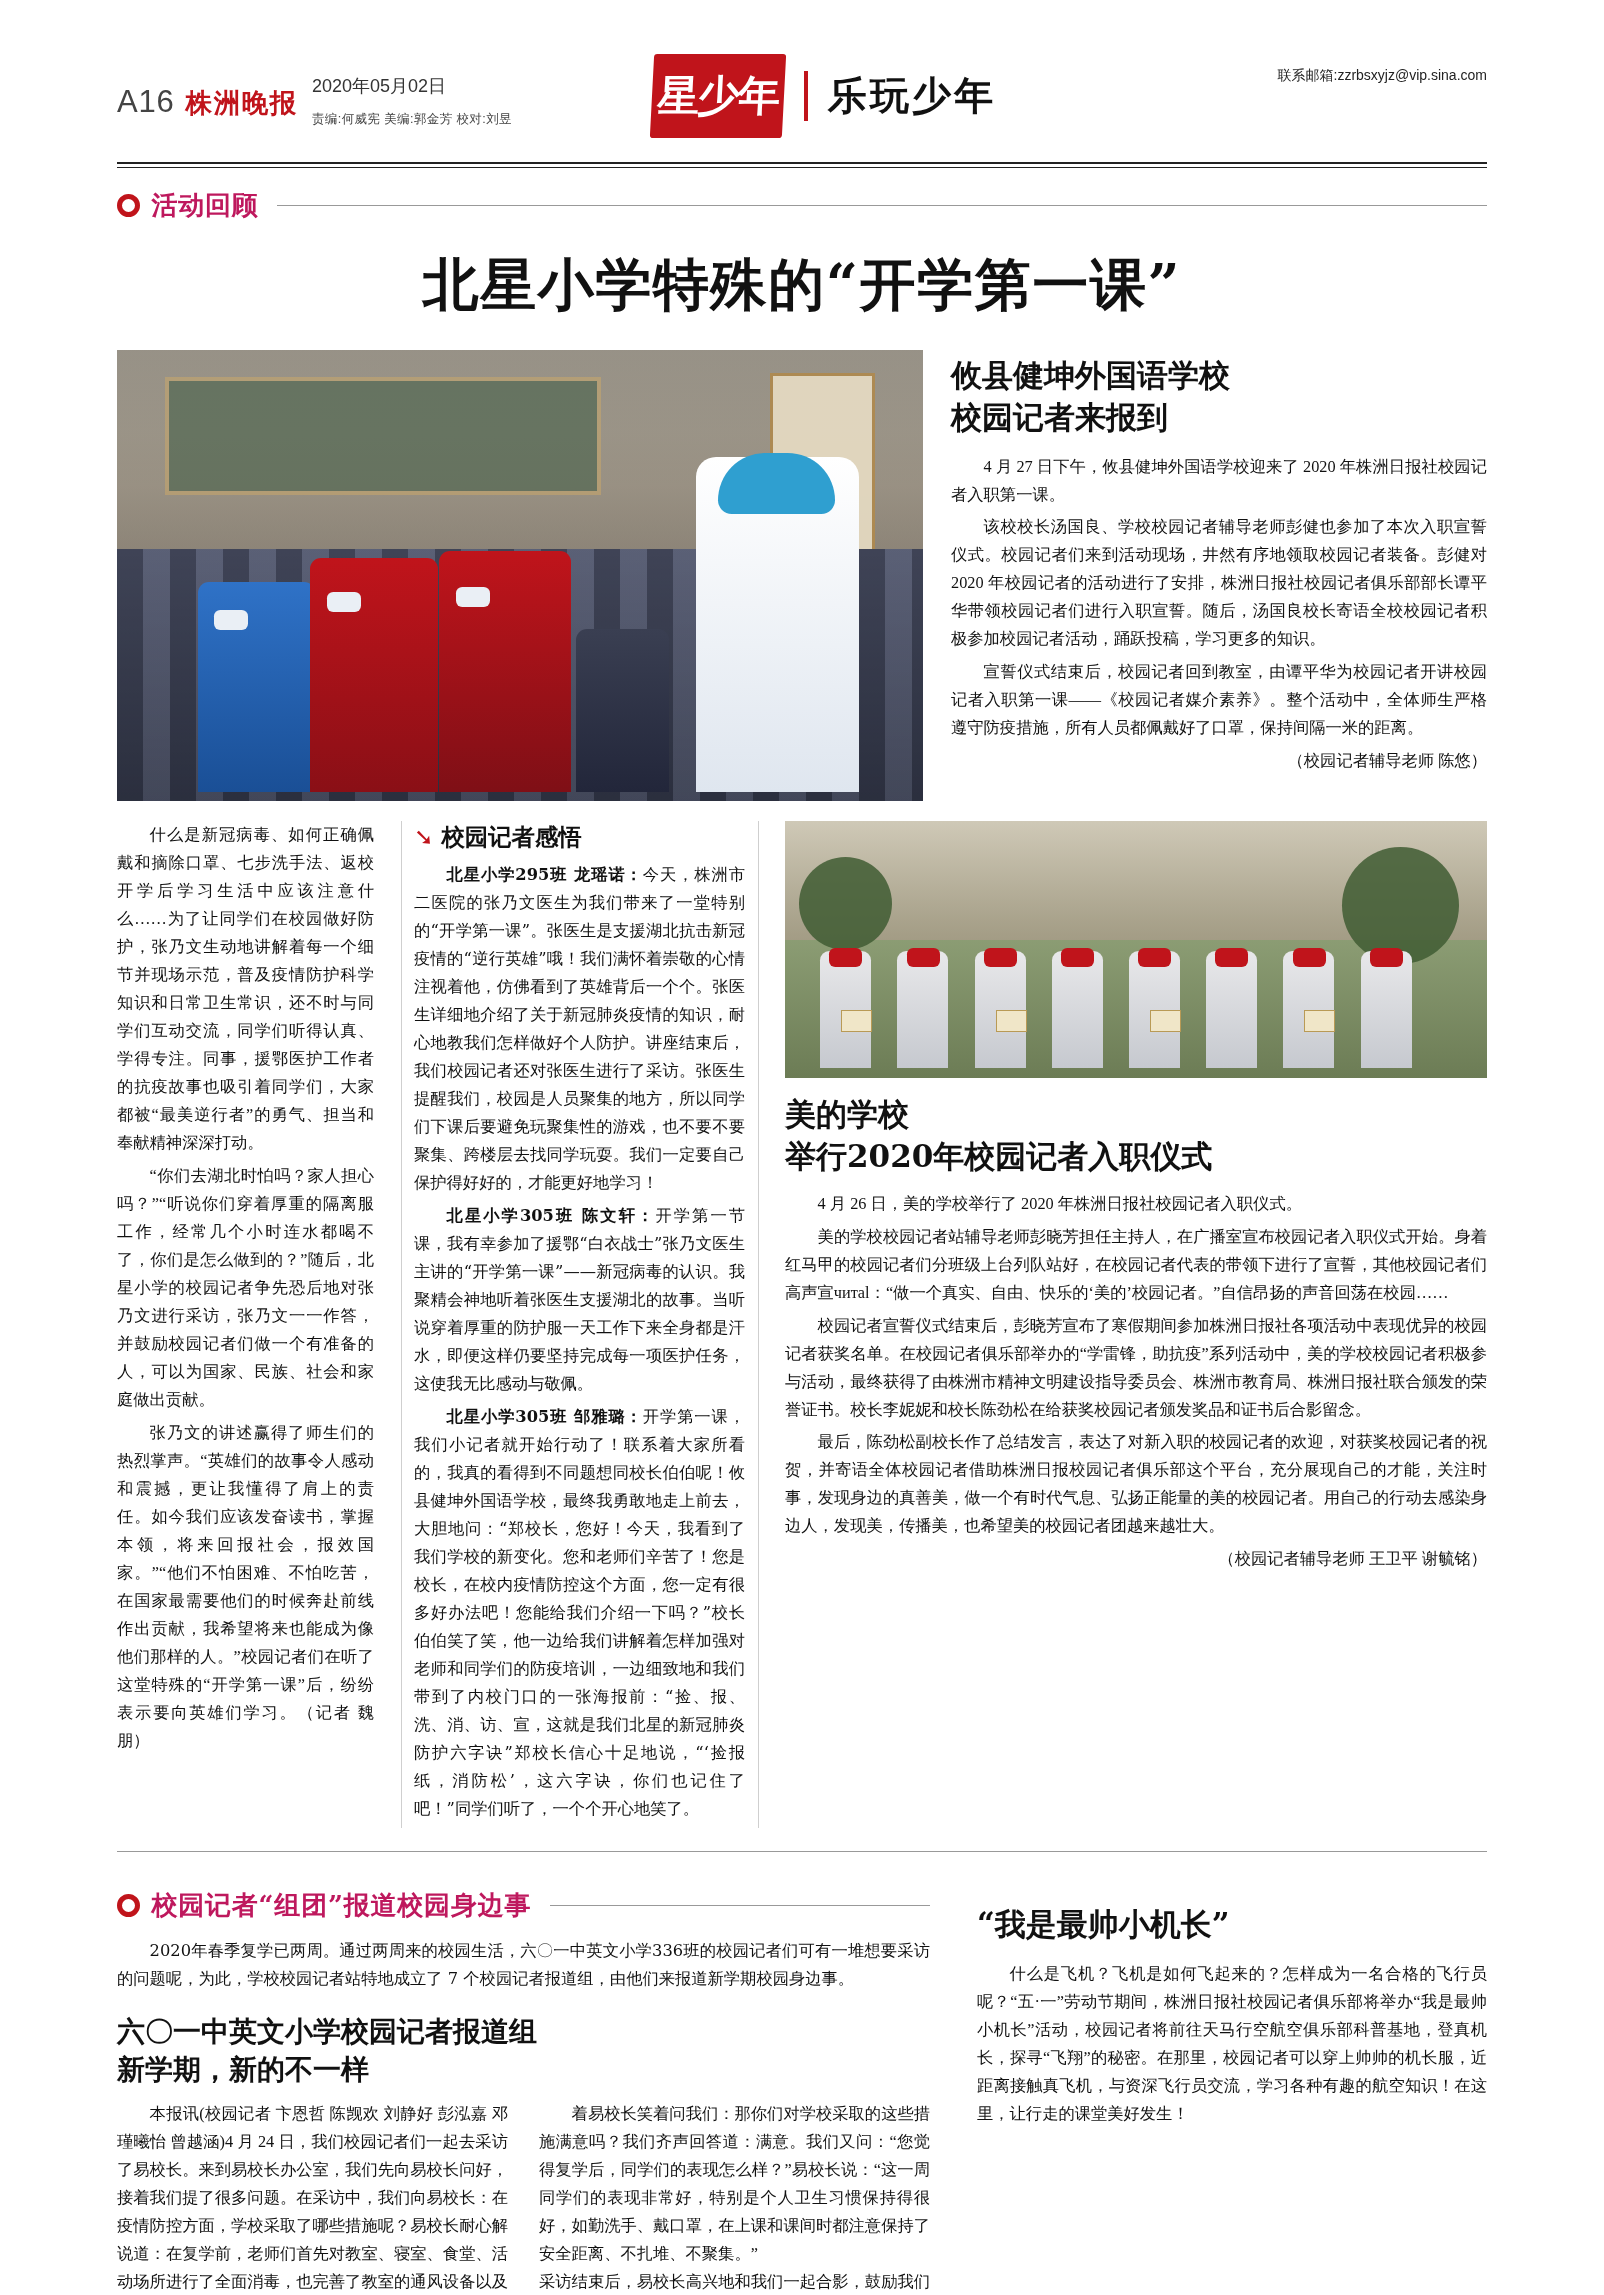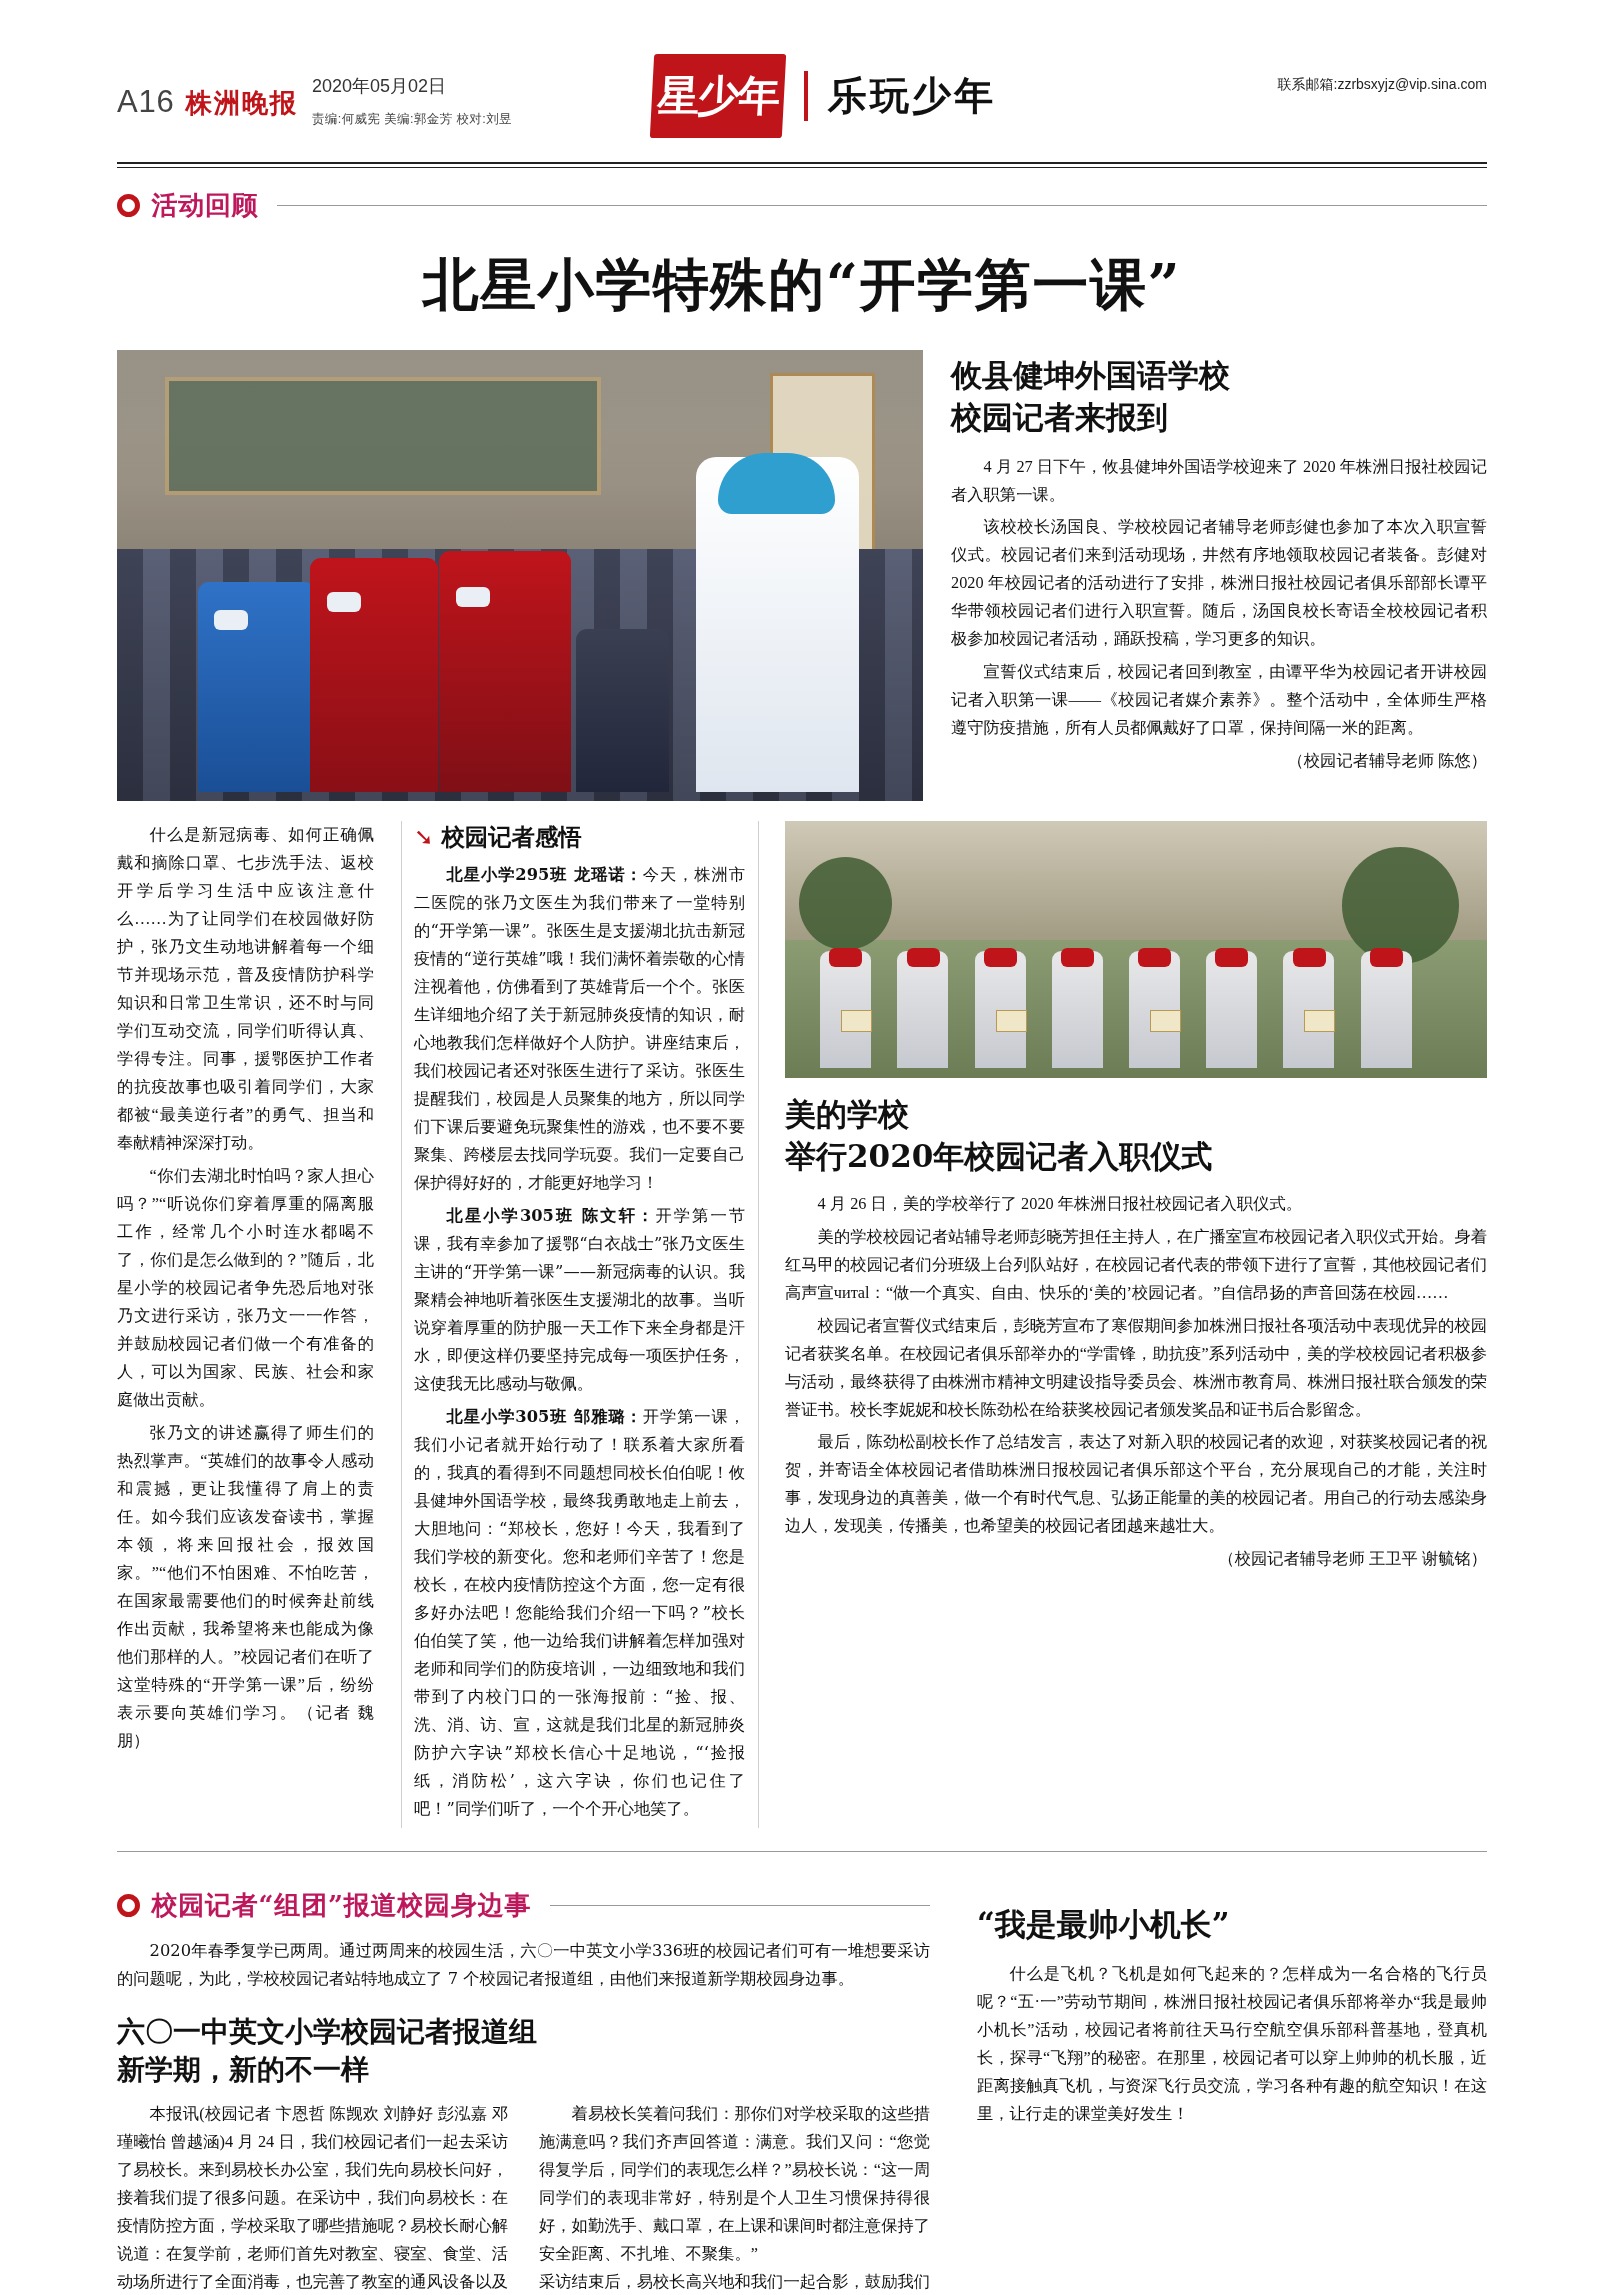--- a/index.html
+++ b/index.html
@@ -75,21 +75,21 @@
   }
   .logo-sub {
     font-family:"DejaVu Serif", serif;
     font-weight:bold;
     font-size:39px;
     letter-spacing:3.1px;
     color:#111;
   }
   .mail {
     position:absolute;
-    right:0; top:36px;
+    right:0; top:27px;
     font-family:"Liberation Sans", sans-serif;
     font-size:14px;
     color:#222;
   }
   .rule-thick { margin:4.7px 117px 0 117px; border-top:2.3px solid #222; }
   .rule-thin  { margin:3.1px 117px 0 117px; border-top:0.8px solid #222; }
 
   
   .sec-head {
     display:flex; align-items:center; gap:11px;

